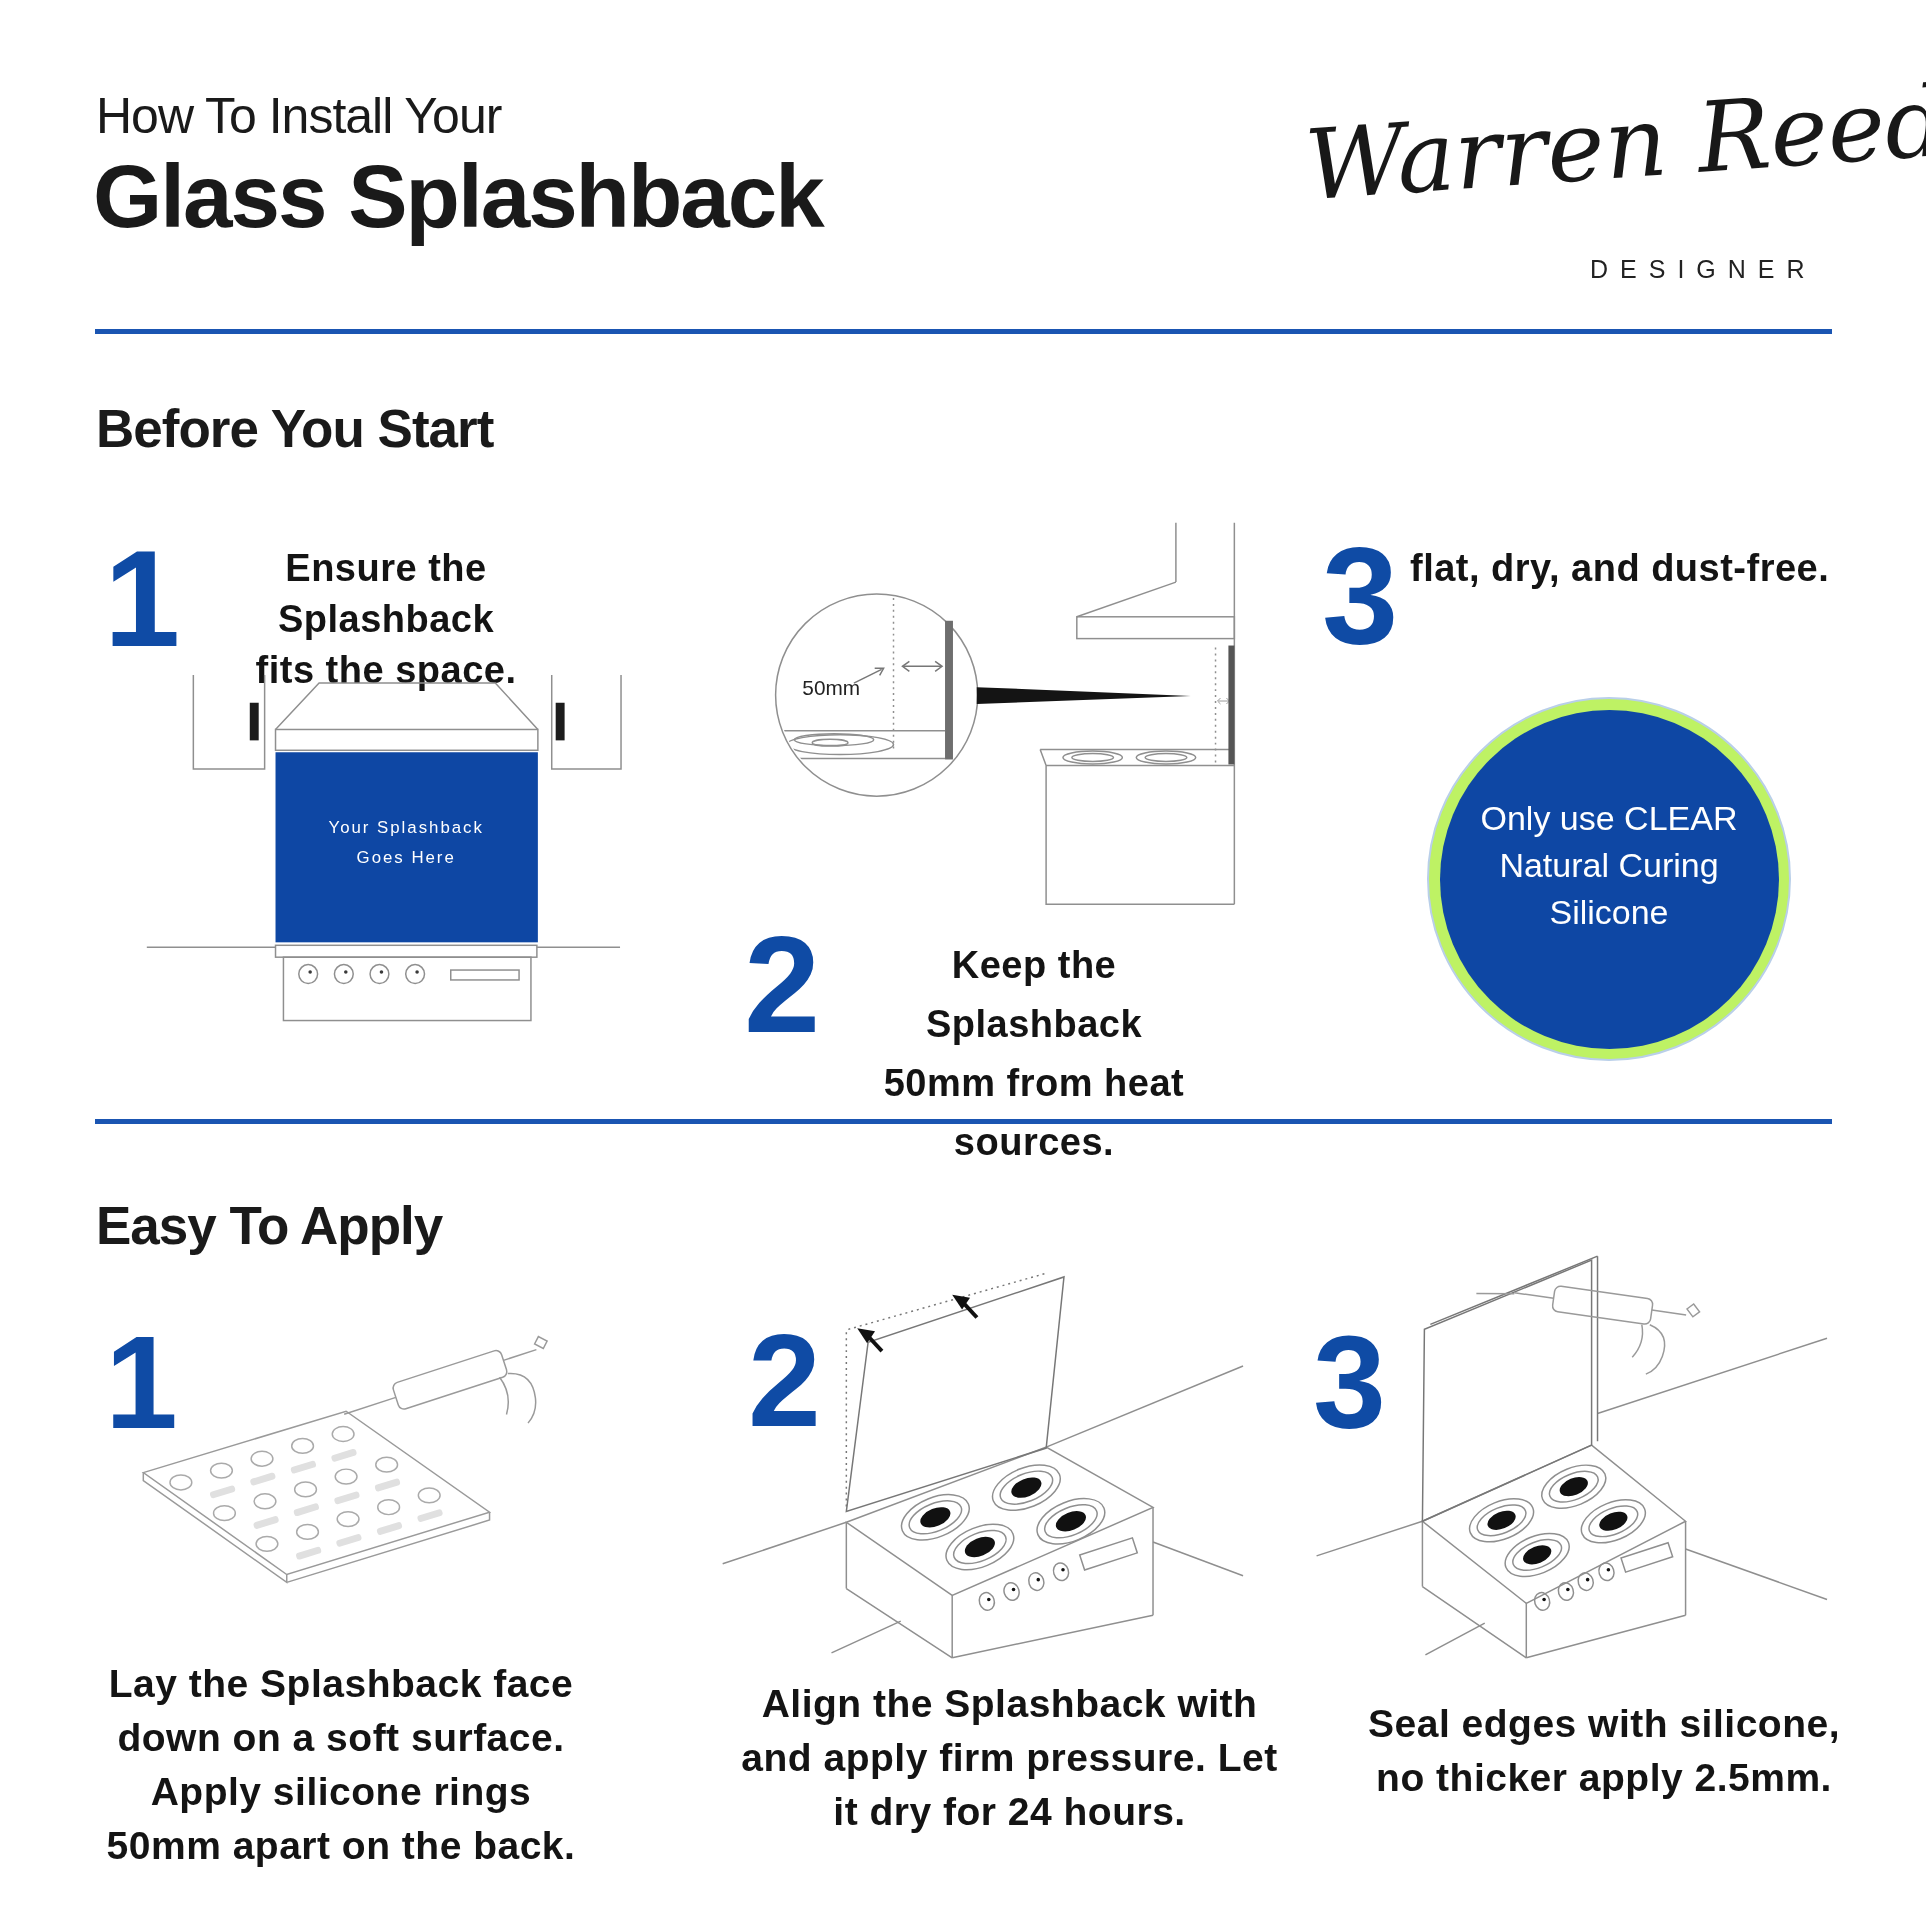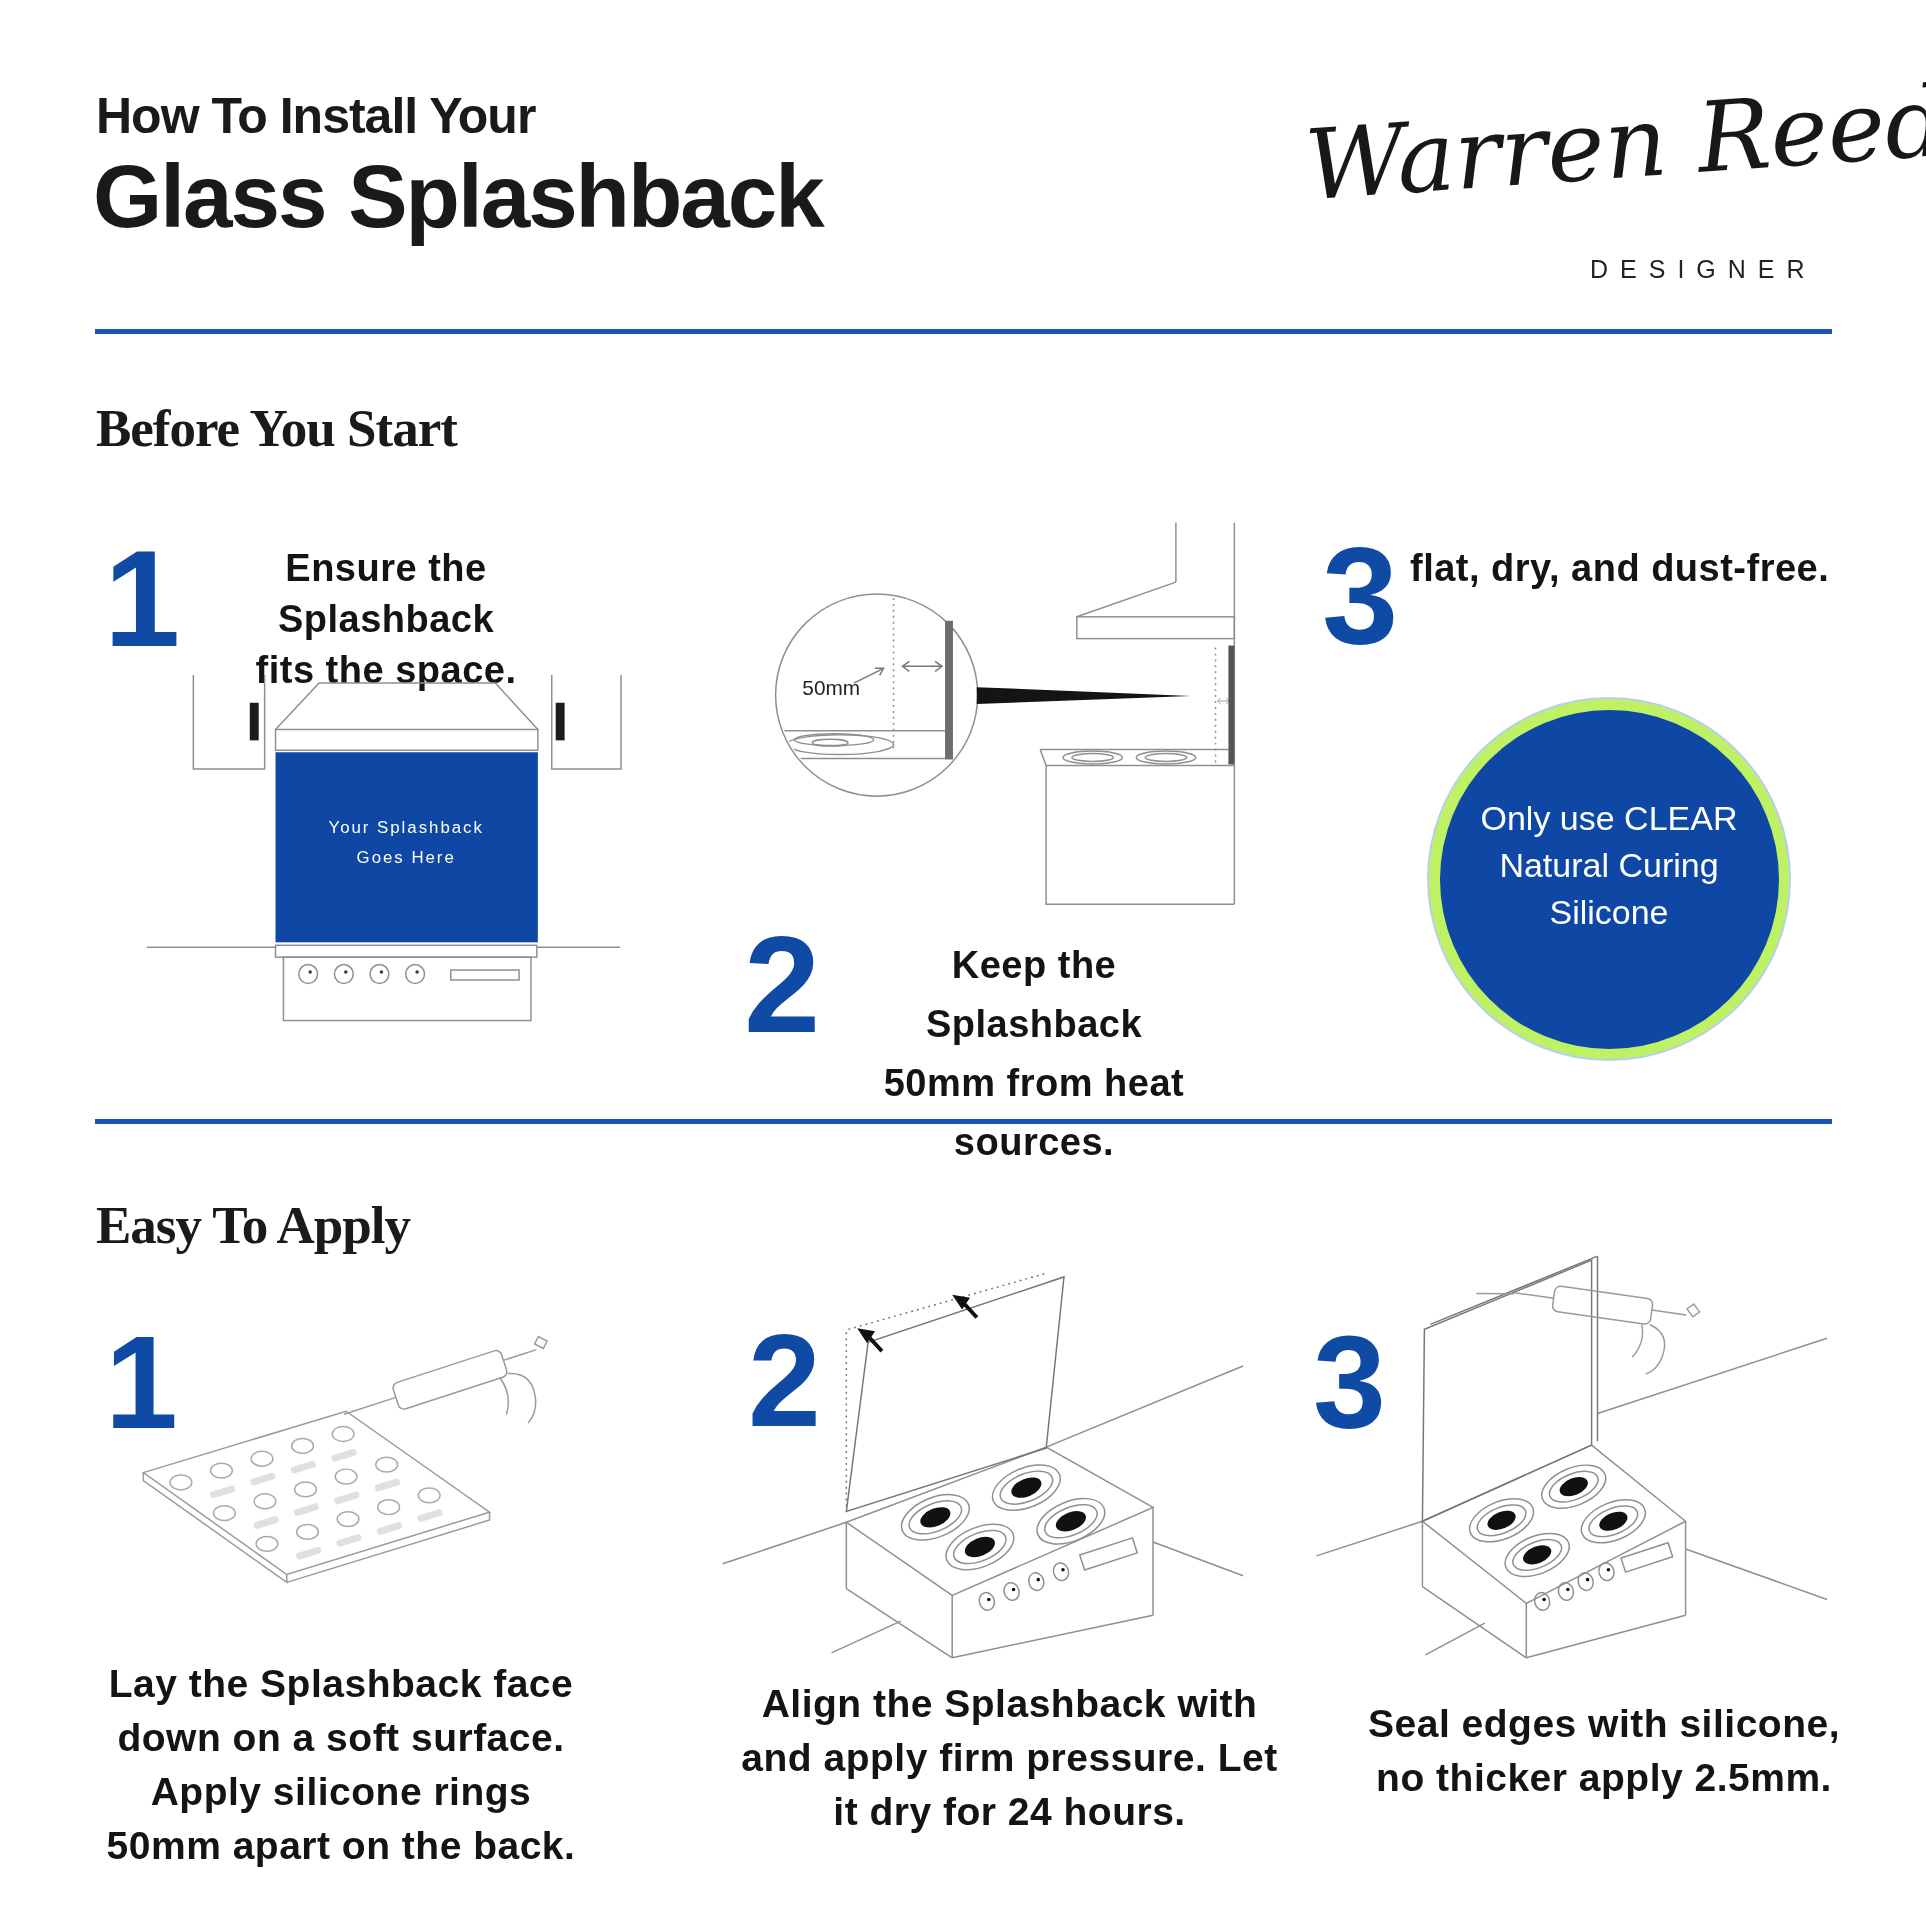--- a/index.html
+++ b/index.html
@@ -1,29 +1,29 @@
 <!DOCTYPE html>
 <html style="--accent: #0F4BA5; --divider: #1A55B2; --ink: #1A1A1A; --fill_blue: #0E47A4; --line: #8F8F8F;"><head>
 <meta charset="utf-8">
 <style>
   html,body{margin:0;padding:0;background:#ffffff;}
   #page{position:relative;width:1927px;height:1927px;background:#fff;overflow:hidden;
         font-family:"Liberation Sans",sans-serif;color:var(--ink,#1a1a1a);}
   .abs{position:absolute;}
 
   
-  .pretitle{font-size:50px;font-weight:700;letter-spacing:-1px;color:var(--ink);}
+  .pretitle{font-size:50px;font-weight:400;letter-spacing:-1px;color:var(--ink);}
   .title{font-size:89px;font-weight:700;letter-spacing:-2px;color:var(--ink);}
   .logo-name{font-family:"DejaVu Serif",serif;font-style:italic;font-size:97px;
              color:#181818;transform:rotate(-4deg);white-space:nowrap;}
   .logo-sub{font-size:25px;letter-spacing:12px;color:#222;font-weight:400;}
 
   .divider{height:5px;background:var(--divider,#1a55b2);width:1737px;left:95px;}
 
-  .section-heading{font-size:53px;font-weight:700;letter-spacing:-1px;color:var(--ink);font-family:Liberation Serif, serif;}
+  .section-heading{font-size:53px;font-weight:700;letter-spacing:-1px;color:var(--ink);}
 
   .step-num{color:var(--accent,#0f4ba5);font-weight:700;line-height:1;}
   .num-lg{font-size:137px;}
   .num-md{font-size:131px;}
 
   .step-text{font-size:38px;font-weight:700;line-height:51px;color:#141414;letter-spacing:0.5px;}
   .center{text-align:center;}
 
   .caption{font-size:39px;font-weight:700;line-height:54px;color:#141414;
            letter-spacing:0.5px;text-align:center;}

